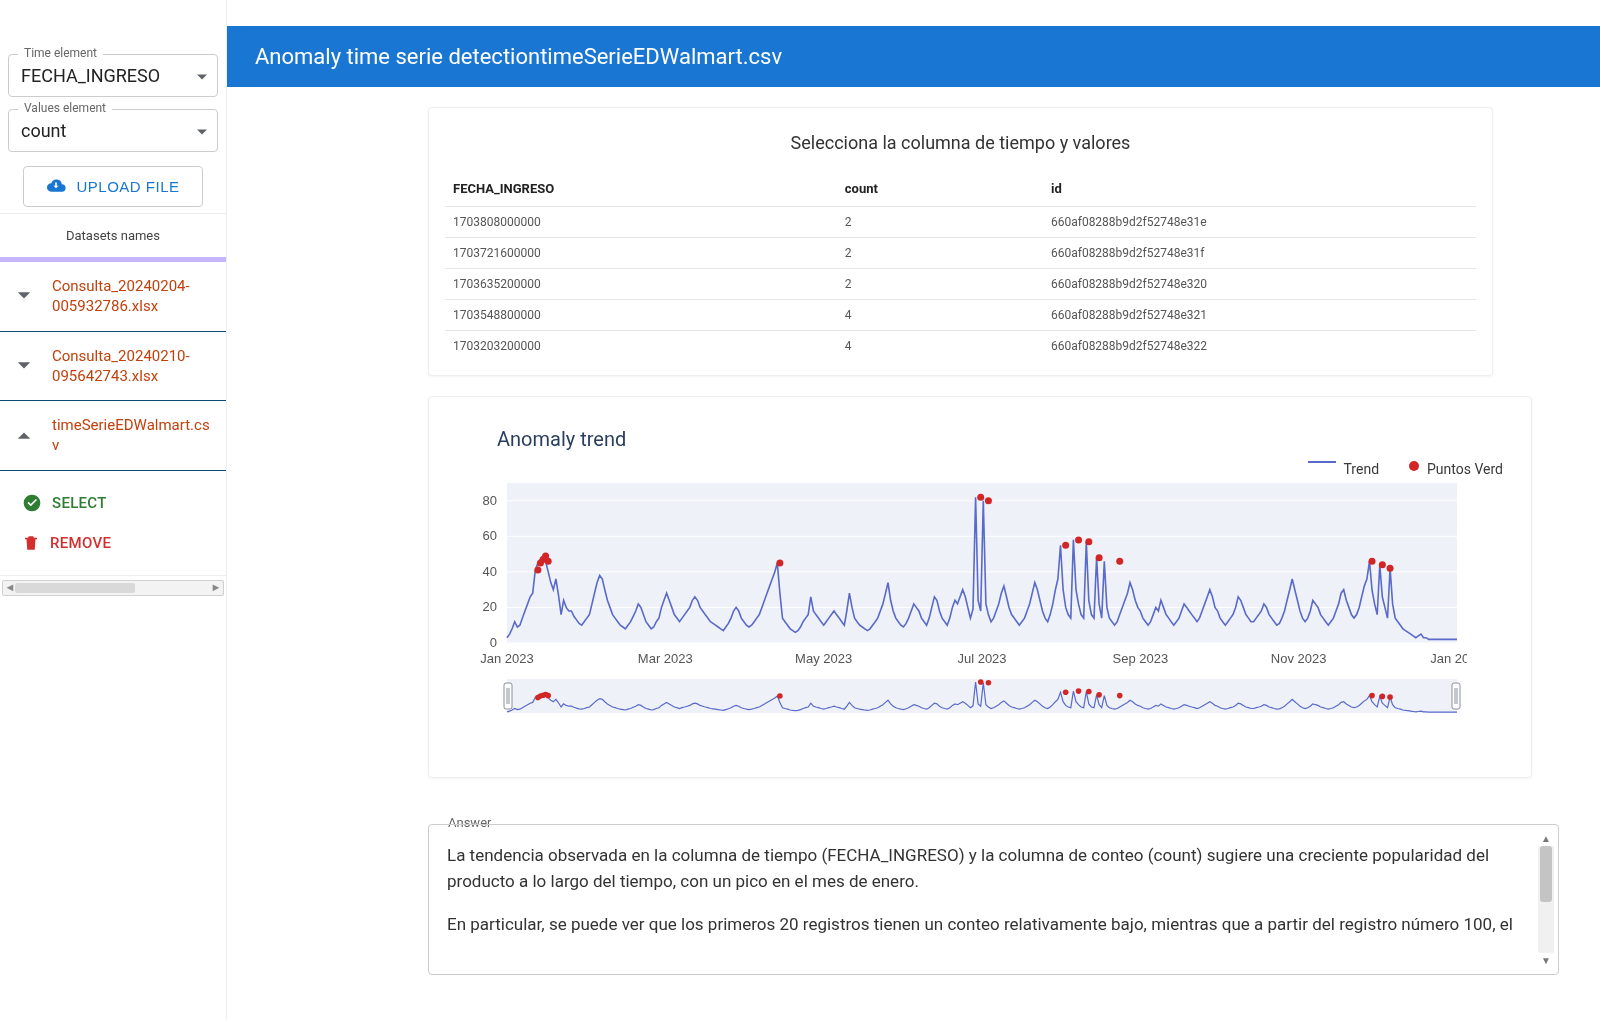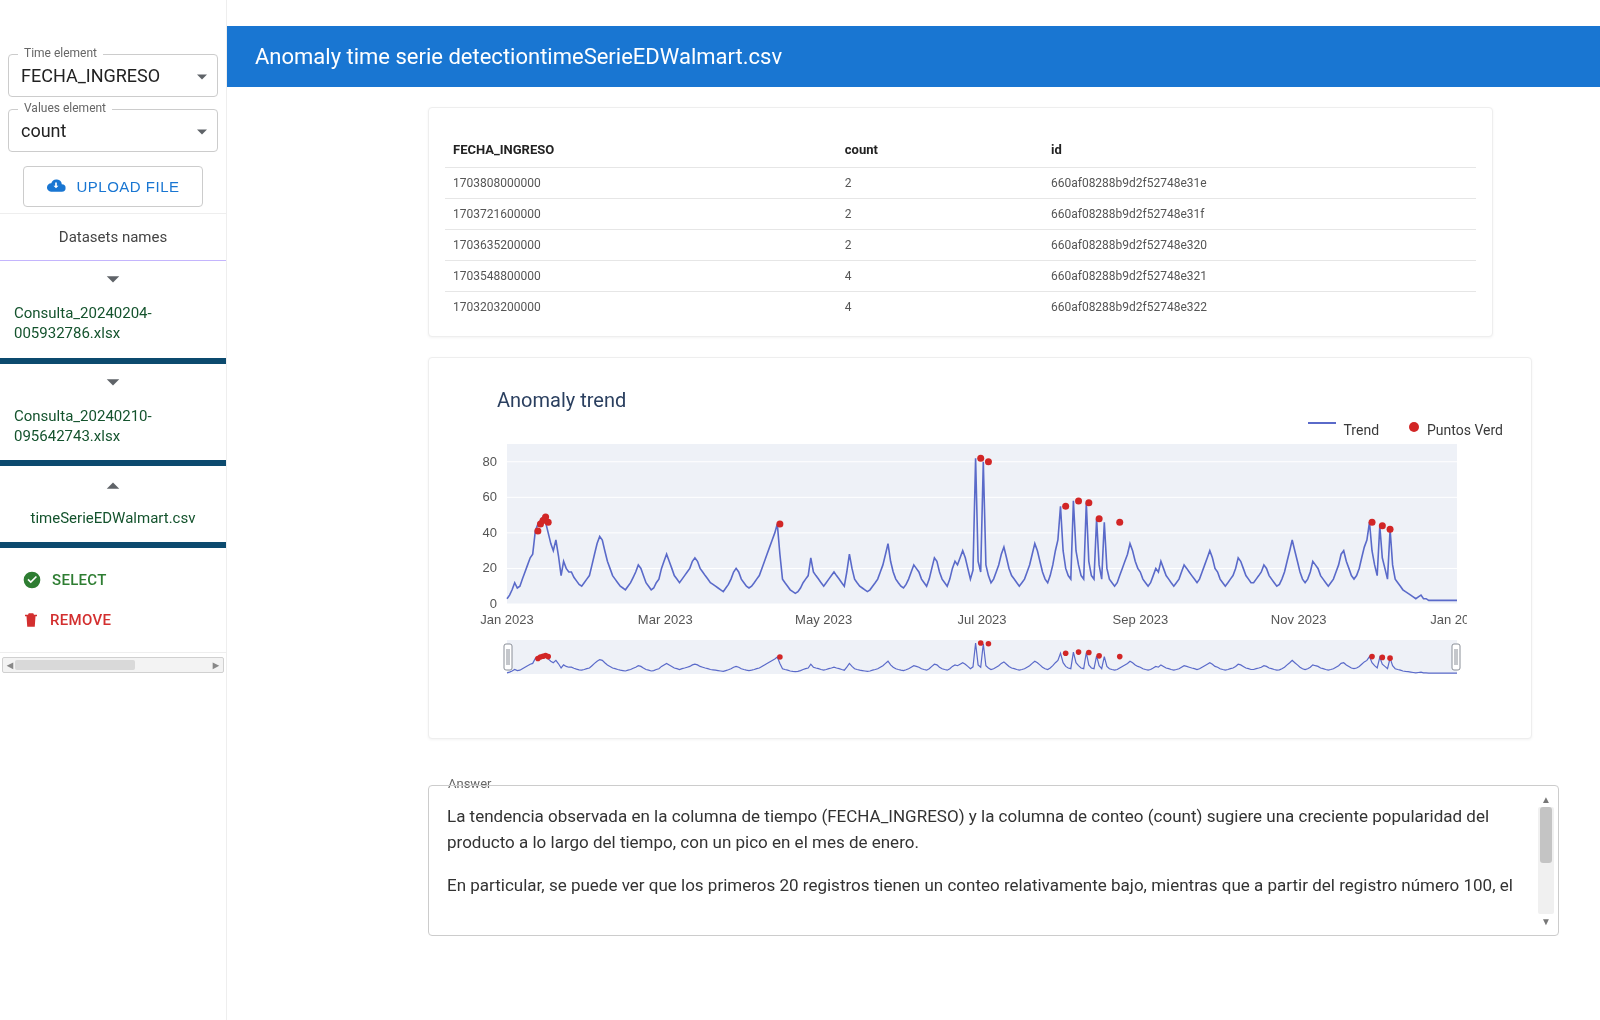--- a/index.html
+++ b/index.html
@@ -20,22 +20,22 @@
   
   .sidebar { width:227px; flex:0 0 227px; border-right:1px solid #eee; display:flex; flex-direction:column; position:relative; padding-top:46px; }
   .mui-select { position:relative; margin:8px 8px 4px 8px; }
   .mui-select .legend { position:absolute; top:-8px; left:10px; background:var(--page-bg); padding:0 6px; font-size:12px; color:var(--grey-text);}
   .mui-select .box { border:1px solid var(--grey-border); border-radius:4px; padding:10px 34px 10px 12px; font-size:18px; color:#222; display:flex; align-items:center; justify-content:space-between;}
   .mui-select .chev { position:absolute; right:10px; top:50%; transform:translateY(-50%); }
   .chev svg, .exp-ic svg { fill:#5f6368; }
   .upload-wrap { display:flex; justify-content:center; padding:10px 8px 6px; border-bottom:1px solid #eee;}
   .upload-btn { display:flex; align-items:center; gap:10px; padding:10px 22px; border:1px solid var(--grey-border); border-radius:4px; background:#fff; color:var(--primary-blue); font-weight:500; letter-spacing:0.5px; cursor:pointer; font-size:15px;}
   .upload-btn svg { fill:var(--primary-blue);}
-  .ds-header { text-align:center; padding:14px 4px; font-size:15px; color:#444; border-bottom:1px solid #c4b5fd;}
-  .ds-item { display:flex; align-items:center; gap:18px; padding:14px 14px; border-bottom:6px solid #0c4a6e; font-size:15px; color:#14532d; cursor:pointer;flex-direction:column;}
+  .ds-header { text-align:center; padding:14px 4px; font-size:13px; color:#444; border-bottom:5px solid #c4b5fd;}
+  .ds-item { display:flex; align-items:center; gap:18px; padding:14px 14px; border-bottom:1px solid #0c4a6e; font-size:15px; color:#c2410c; cursor:pointer;}
   .ds-item .exp-ic { width:20px; display:flex; justify-content:center;}
   .ds-item .label { flex:1; line-height:1.35; word-break:break-word;}
   .ds-actions { padding:12px 0; border-bottom:1px solid #eee;}
   .ds-actions .act { display:flex; align-items:center; gap:10px; padding:10px 22px; font-size:15px; font-weight:500; letter-spacing:0.3px; cursor:pointer;}
   .act.select { color:var(--green);}
   .act.remove { color:var(--red);}
   .act svg.sel { fill:var(--green);}
   .act svg.rem { fill:var(--red);}
   .side-scroll { height:16px; margin:4px 2px 2px; border:1px solid #d0d0d0; border-radius:2px; background:#f3f3f3; position:relative; display:flex; align-items:center; }
   .side-scroll .thumb { height:10px; background:#d9d9d9; border-radius:2px; margin-left:12px; width:120px;}
@@ -163,20 +163,21 @@
   </aside>
 
   <main class="main">
     <div class="topbar">
       <span>Anomaly time serie detectiontimeSerieEDWalmart.csv</span>
     </div>
 
     <div class="content">
 
       <div class="card table-card">
+        <div class="card-title">Selecciona la columna de tiempo y valores</div>
         <table class="data">
           <thead>
               <tr id="thead-row">
                 <th>FECHA_INGRESO</th>
                 <th>count</th>
                 <th>id</th>
               </tr>
             </thead>
           <tbody id="tbody">
               <tr>

